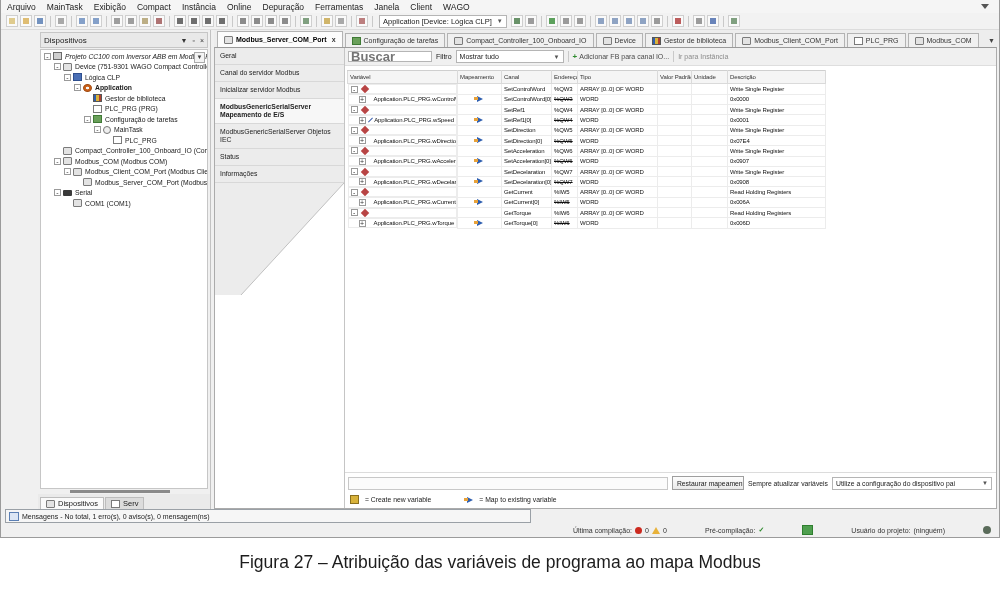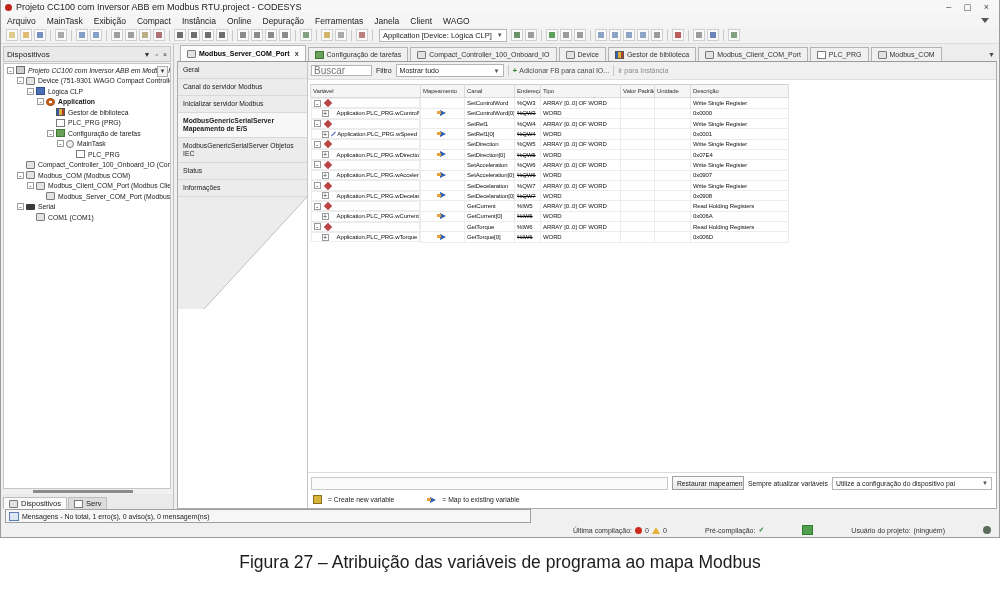--- a/index.html
+++ b/index.html
@@ -26,21 +26,21 @@
   .toolbar{height:16px;display:flex;align-items:center;background:#f2f2f2;border-bottom:1px solid #dcdcdc;
            padding:0 4px;flex:none;overflow:hidden;}
   .tb-icon{width:10px;height:10px;border:1px solid #cfcfcf;background:#fafafa;margin:0 1px;position:relative;flex:none;}
   .tb-icon::after{content:"";position:absolute;left:2px;top:2px;right:2px;bottom:2px;background:var(--c,#999);opacity:.85;}
   .tb-sep{width:1px;height:11px;background:#c9c9c9;margin:0 3px;flex:none;}
   .tb-combo{display:flex;align-items:center;border:1px solid #b5b5b5;background:#fff;height:11px;
             font-size:7.5px;padding:0 3px;margin:0 3px;white-space:nowrap;}
   .tb-combo .arrow{margin-left:5px;font-size:6px;color:#555;}
 
   
-  .main{flex:1;display:flex;min-height:0;}
+  .main{flex:1;display:flex;min-height:0;padding-left:37px;}
   
   .devpanel{width:172px;flex:none;display:flex;flex-direction:column;background:#f0f0f0;border-right:1px solid #c2c2c2;}
   .devpanel-header{height:14px;display:flex;align-items:center;background:#e9e9e9;border:1px solid #c6c6c6;
                    font-size:8px;padding:0 3px;margin:2px 2px 0 2px;}
   .devpanel-header .ph-title{flex:1;}
   .ph-btn{font-size:7px;color:#333;margin-left:5px;}
   .tree{flex:1;background:#fff;border:1px solid #c6c6c6;margin:1px 2px 0 2px;overflow:hidden;
         font-size:6.8px;padding-top:1px;position:relative;}
   .tree-row{height:10.5px;display:flex;align-items:center;white-space:nowrap;overflow:hidden;}
   .exp{width:7px;height:7px;border:1px solid #9a9a9a;background:#fff;flex:none;font-size:7px;line-height:5px;
@@ -90,22 +90,22 @@
   .navcol{width:129px;flex:none;display:flex;flex-direction:column;background:#fff;}
   .nav-items{background:#ececec;}
   .nav-item{font-size:6.8px;padding:4px 5px;border-bottom:1px solid #d8d8d8;color:#222;line-height:8px;}
   .nav-item.selected{background:#f7f7f7;font-weight:bold;}
   .nav-tail{height:112px;background:#ececec;position:relative;flex:none;}
   .nav-fill{flex:1;background:#fff;}
   .content{flex:1;display:flex;flex-direction:column;border-left:1px solid #c5c5c5;min-width:0;background:#fff;}
 
   .filterbar{height:17px;flex:none;display:flex;align-items:center;background:#f0f0f0;border-bottom:1px solid #dedede;
              font-size:7px;padding:0 3px;gap:4px;white-space:nowrap;}
-  .search-input{width:61px;height:11px;border:1px solid #b5b5b5;background:#fff;font-size:10px;
-                font-family:"Liberation Sans",sans-serif;padding:0 2px;box-sizing:border-box;}
+  .search-input{width:84px;height:11px;border:1px solid #b5b5b5;background:#fff;font-size:13px;
+                font-family:"Liberation Sans",sans-serif;padding:0 2px;box-sizing:border-box;font-weight:bold;}
   .combo{display:flex;align-items:center;border:1px solid #b5b5b5;background:#fff;height:11px;padding:0 3px;}
   .combo .arrow{margin-left:6px;font-size:6px;color:#555;}
   .filter-combo{width:100px;justify-content:space-between;}
   .toolbtn{display:flex;align-items:center;color:#4a4a4a;gap:2px;}
   .plus-glyph{color:#2e8b2e;font-weight:bold;font-size:8px;}
   .vsep{width:1px;height:11px;background:#c9c9c9;}
   .graybtn{color:#8a8a8a;}
 
   
   .table-wrap{margin:4px 0 0 2px;flex:none;}
@@ -148,29 +148,20 @@
   
   .caption{position:absolute;left:0;right:0;top:552px;text-align:center;font-size:17.5px;color:#1c1c1c;
            font-family:"Liberation Sans",sans-serif;}
 </style>
 </head>
 <body>
 
 <div class="page">
   <div class="app">
 
-    <div class="titlebar">
-      <span class="app-logo"></span>
-      <span class="title-text">Projeto CC100 com Inversor ABB em Modbus RTU.project - CODESYS</span>
-      <span class="win-controls">
-        <span>–</span>
-        <span>▢</span>
-        <span>×</span>
-      </span>
-    </div>
 
     <div class="menubar">
       <span class="menu-items">
           <span class="menu-item">Arquivo</span>
           <span class="menu-item">MainTask</span>
           <span class="menu-item">Exibição</span>
           <span class="menu-item">Compact</span>
           <span class="menu-item">Instância</span>
           <span class="menu-item">Online</span>
           <span class="menu-item">Depuração</span>

